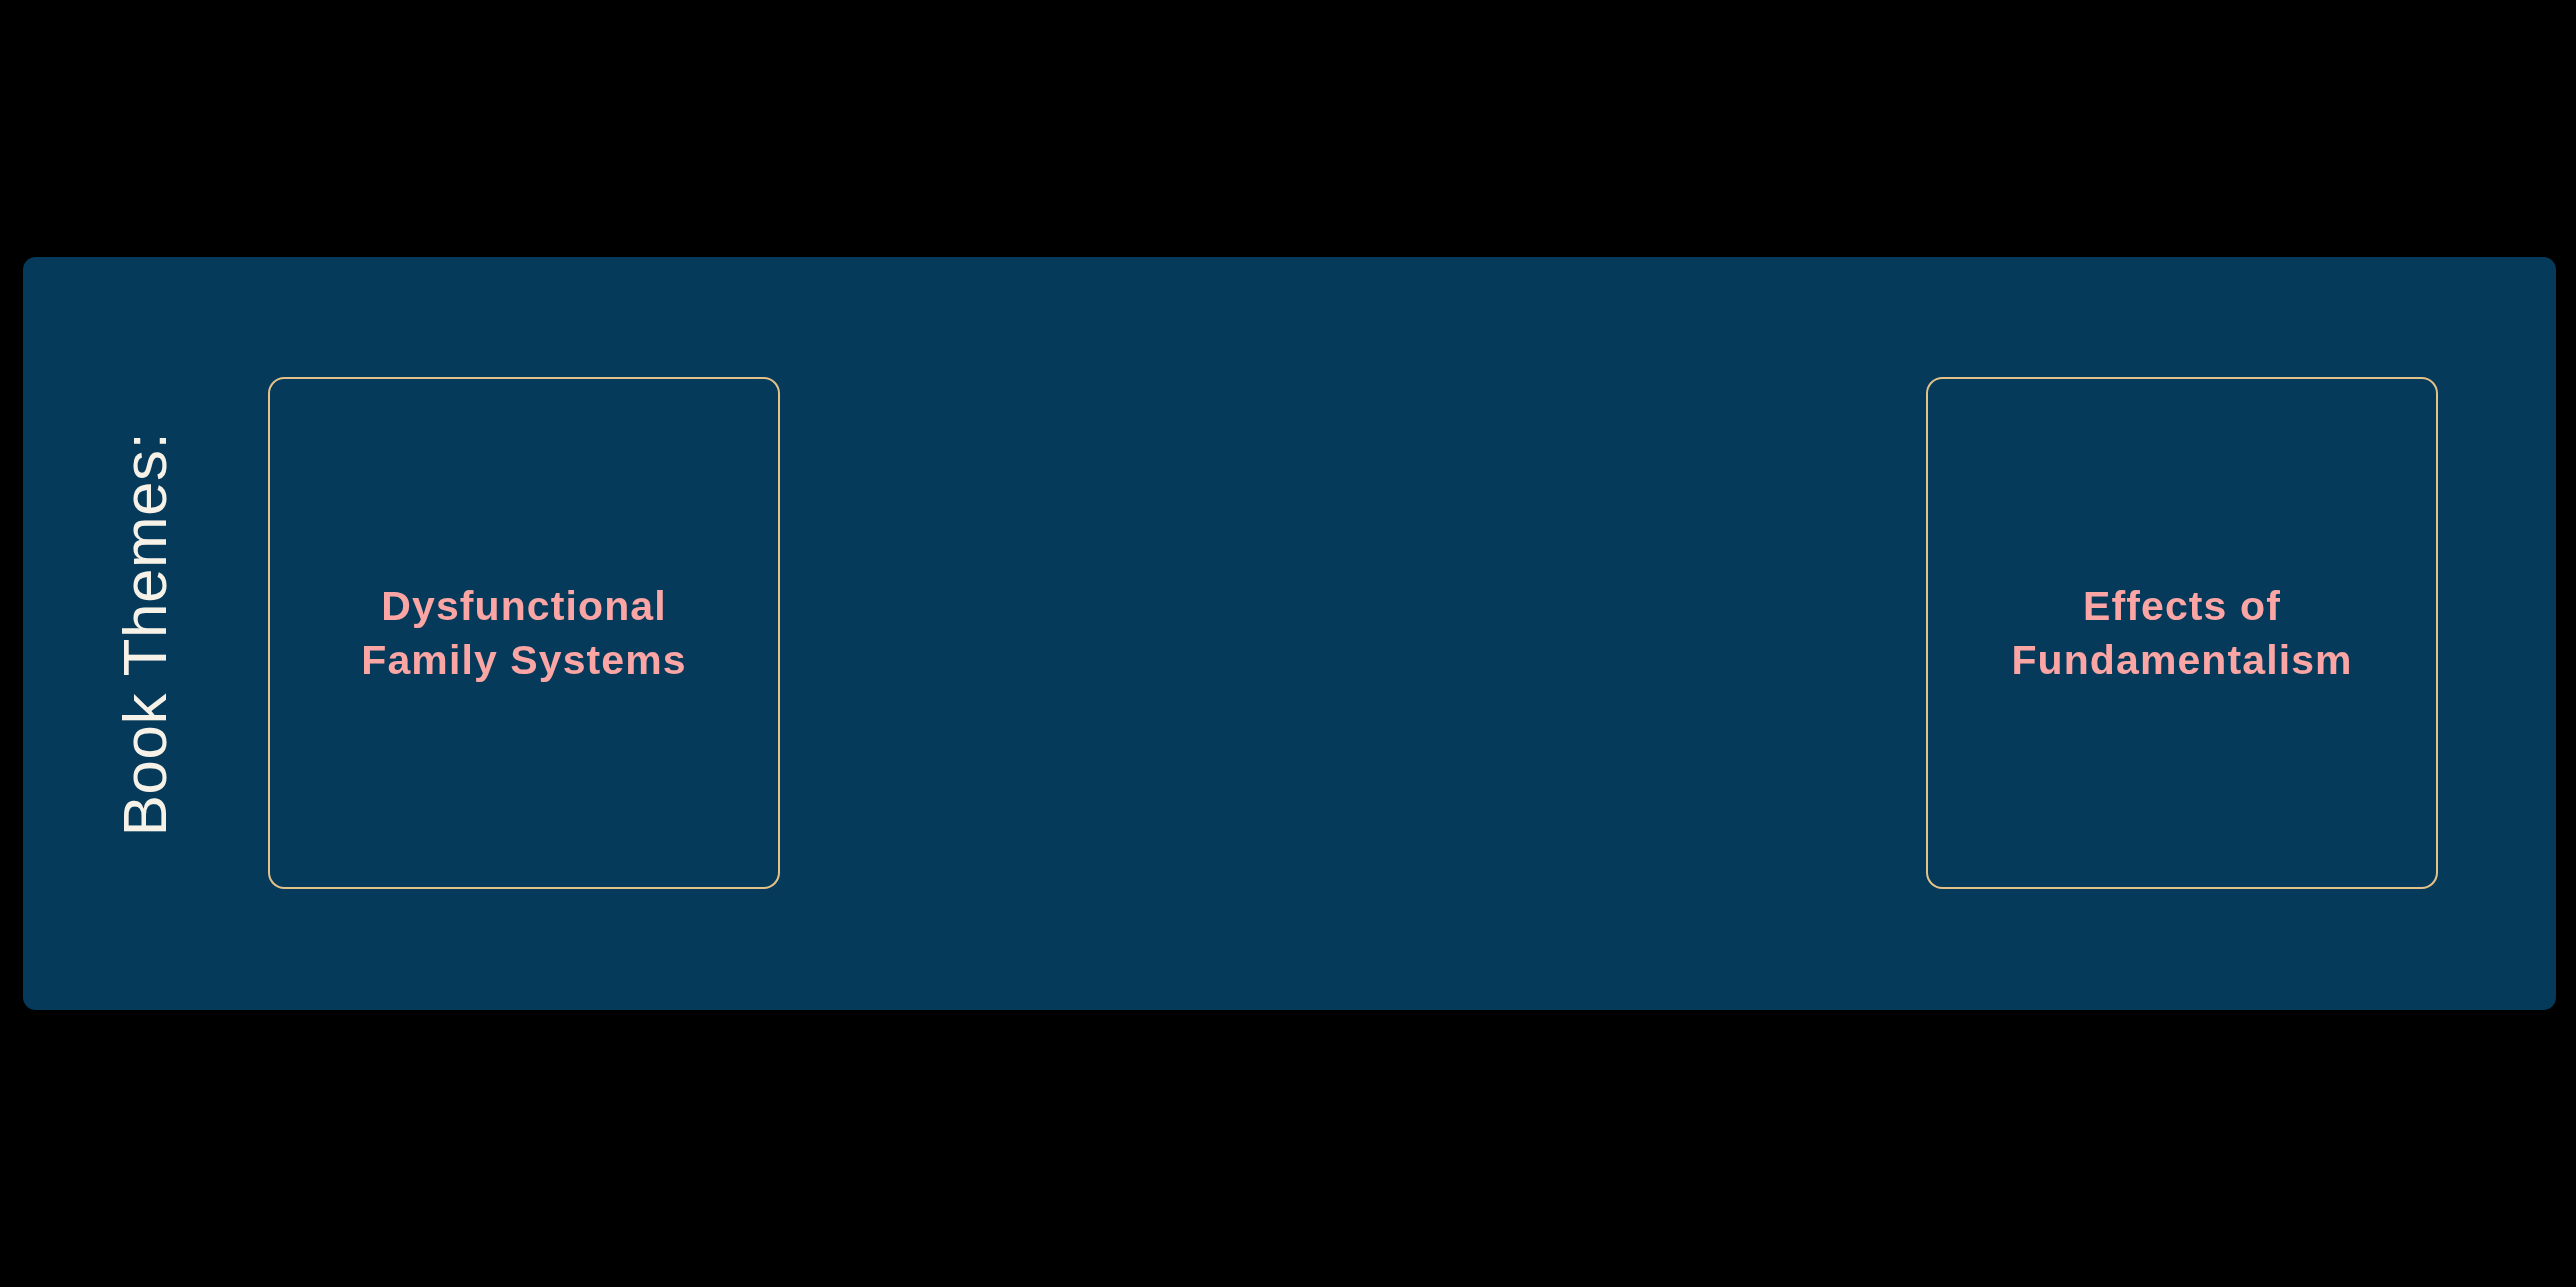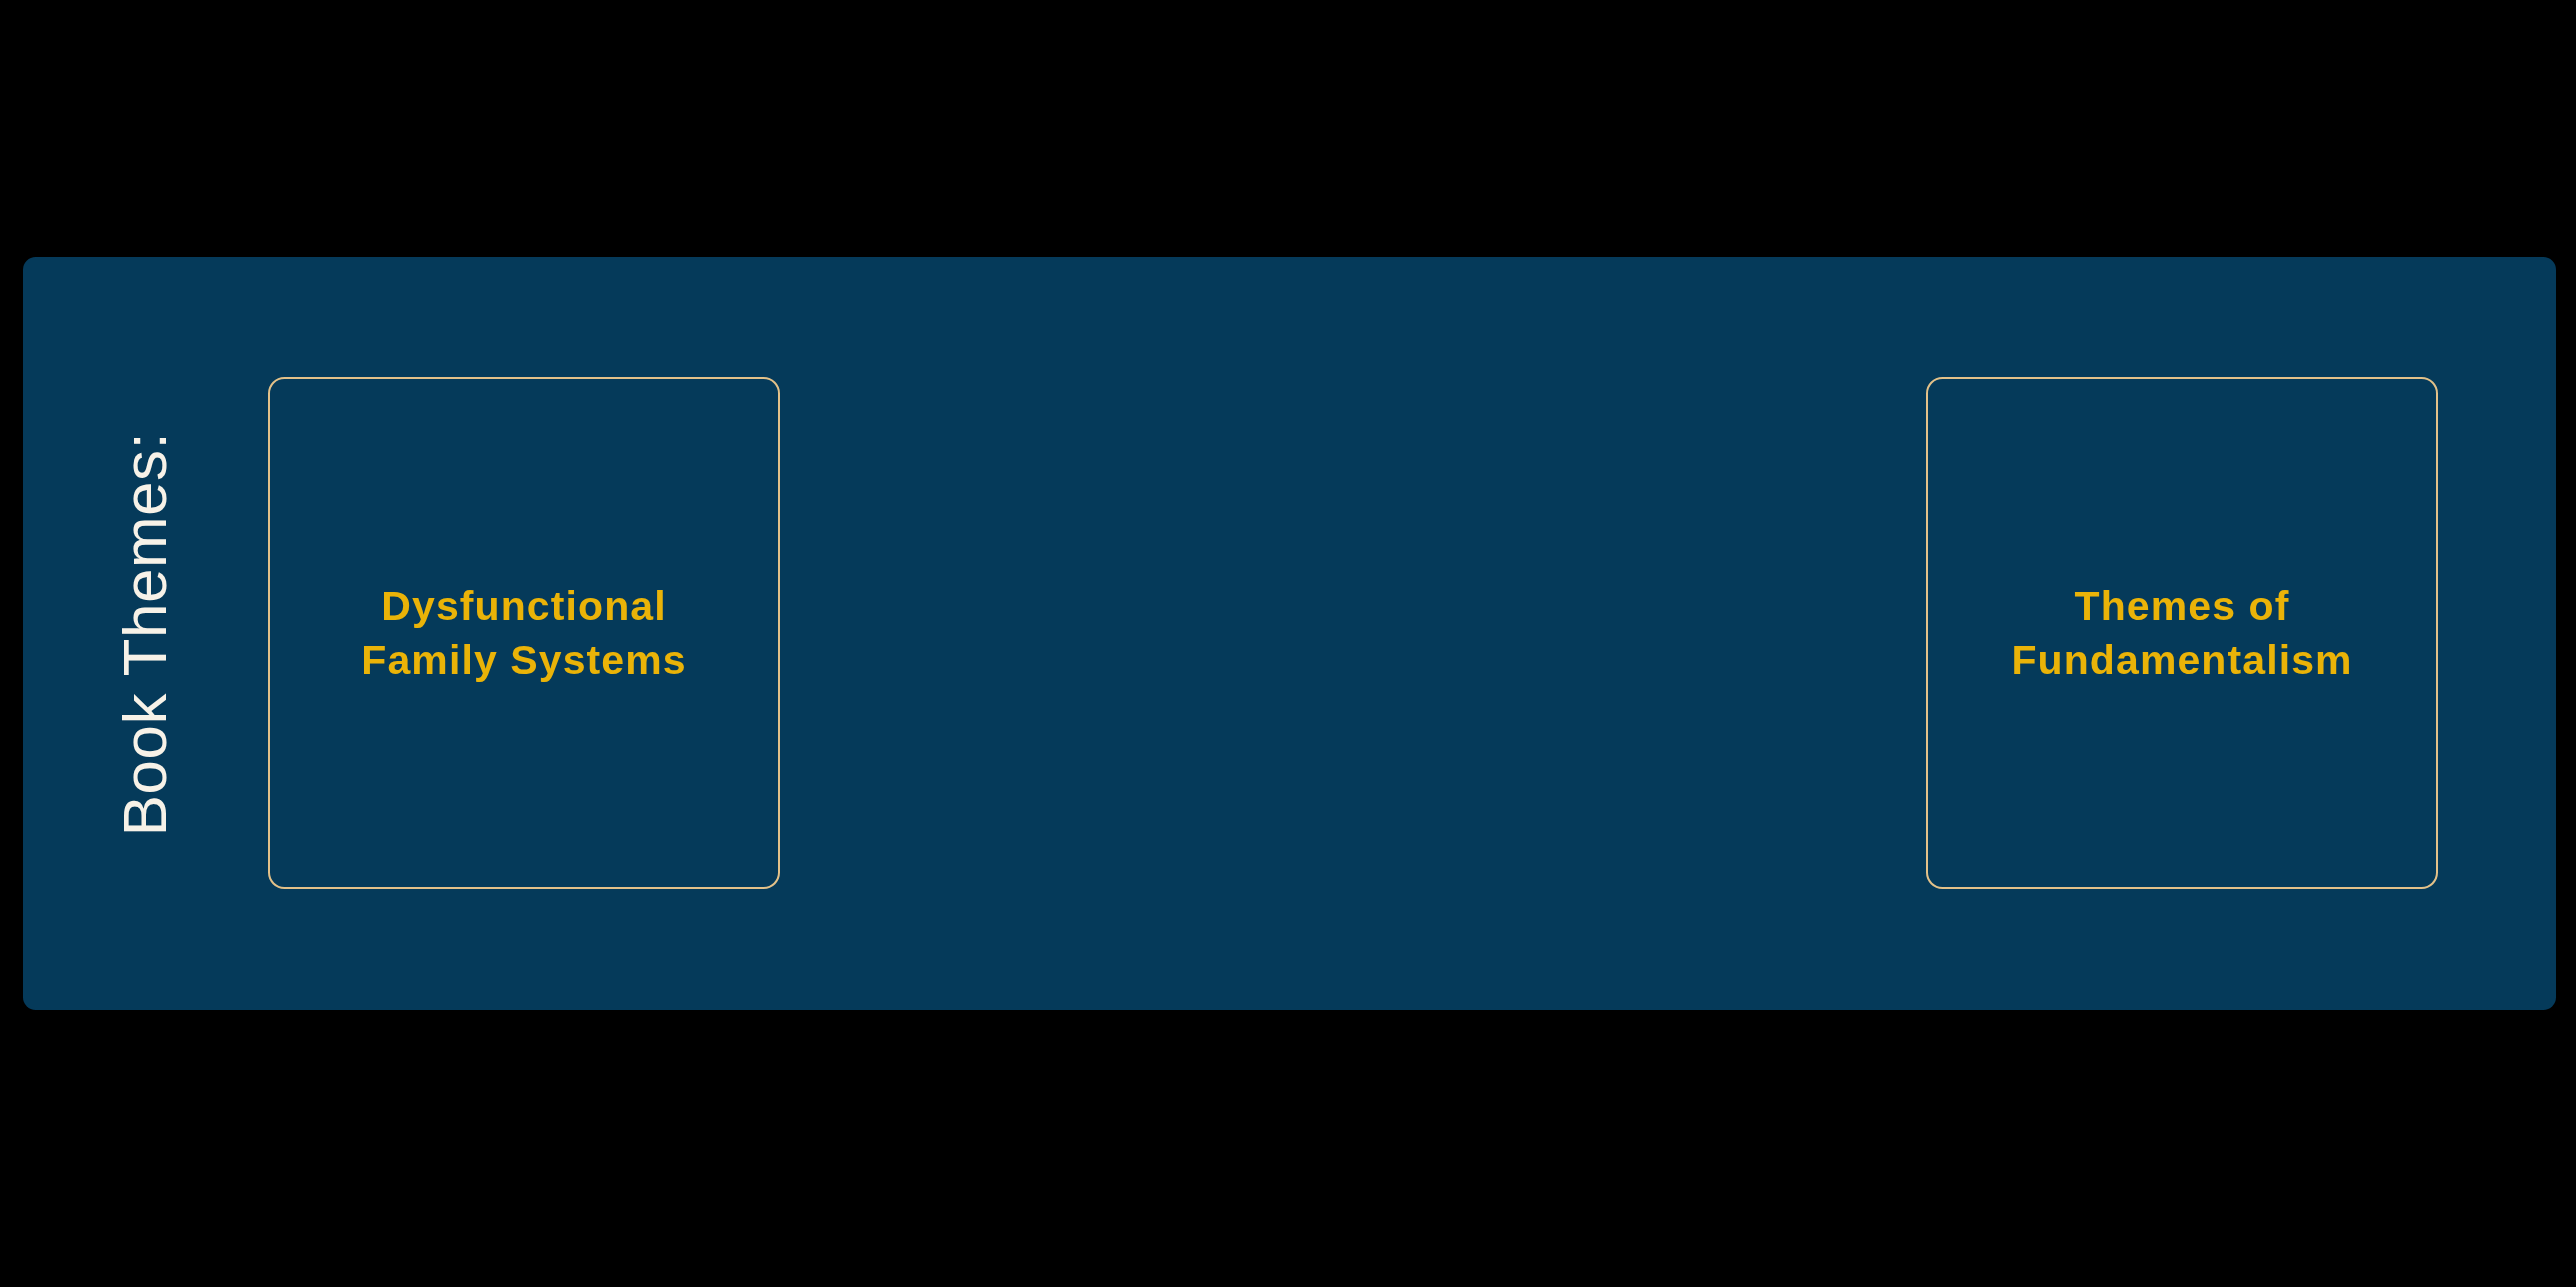--- a/index.html
+++ b/index.html
@@ -76,21 +76,21 @@
     border: 2.7px solid #E3C189;
     border-radius: 16.4px;
     background: transparent;
     display: flex;
     align-items: center;
     justify-content: center;
     padding: 0 16.4px;
   }
 
   .theme-card-label {
-    color: #eab308;
+    color: #fca5a5;
     font-family: "Liberation Sans", sans-serif;
     font-size: 41px;
     font-weight: 700;
     letter-spacing: 1.1px;
     line-height: 1.32;
     text-align: center;
     white-space: pre-line;
   }
 </style>
 </head>
@@ -105,21 +105,21 @@
     </div>
 
     <div class="cards-row">
 
       <div class="theme-card">
         <span class="theme-card-label">Dysfunctional
 Family Systems</span>
       </div>
 
       <div class="theme-card">
-        <span class="theme-card-label">Themes of
+        <span class="theme-card-label">Effects of
 Fundamentalism</span>
       </div>
 
 
 
     </div>
   </div>
 </div>
 
 

